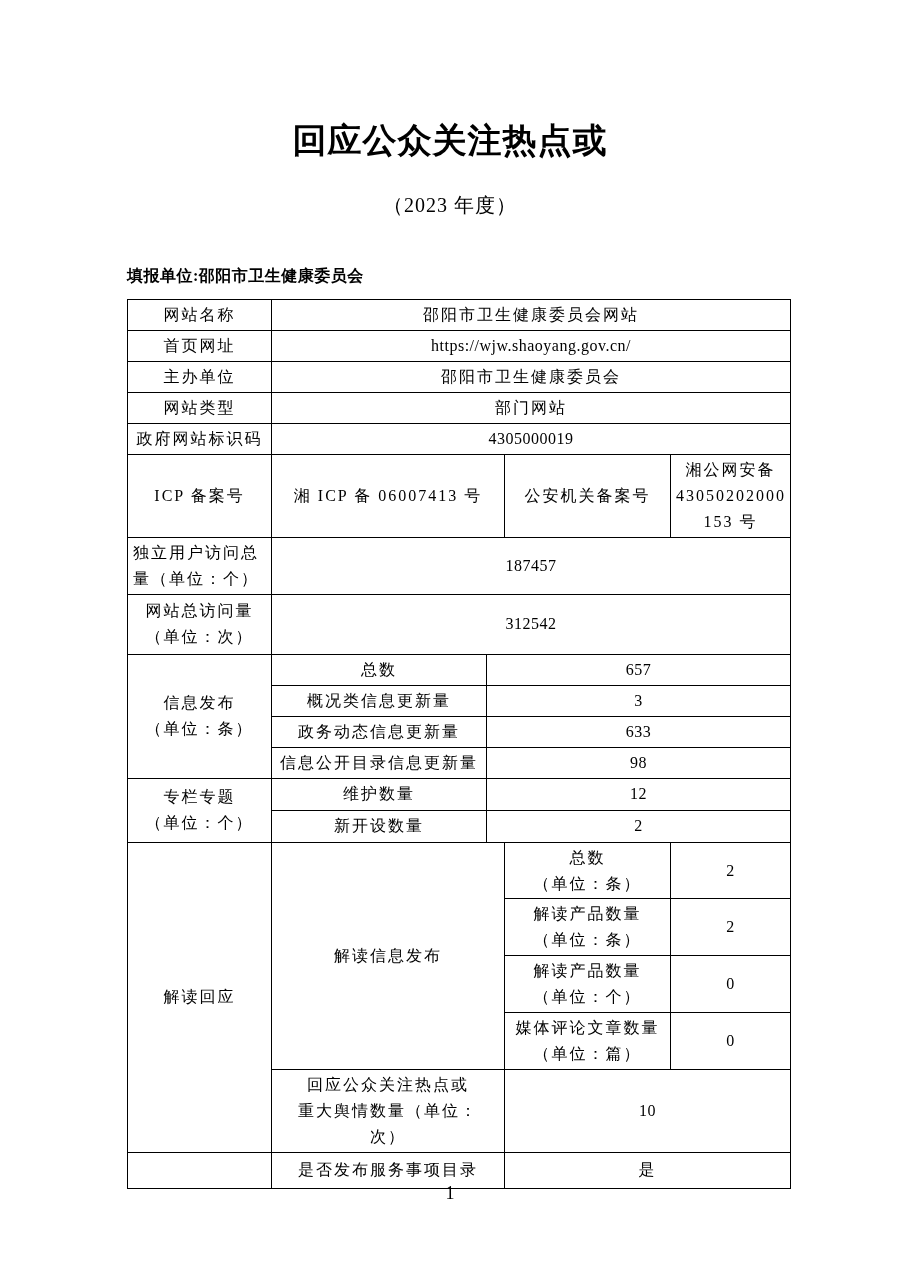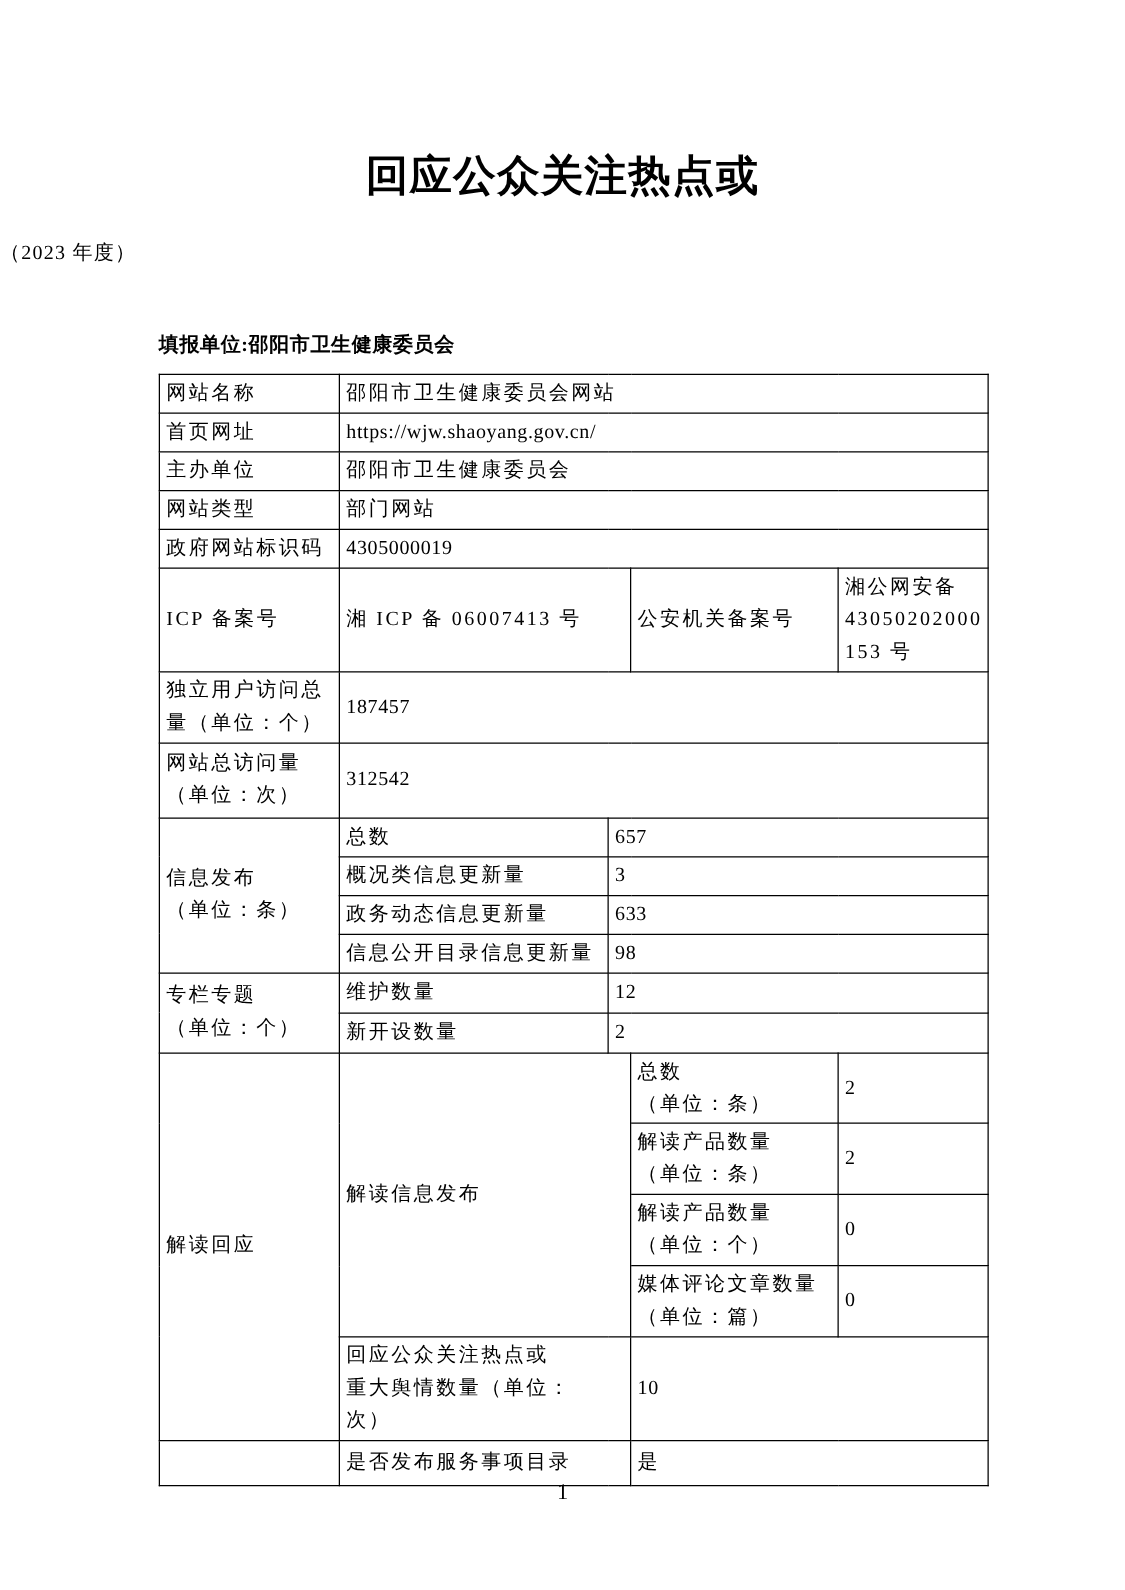--- a/index.html
+++ b/index.html
@@ -22,42 +22,43 @@
     font-family: "Liberation Sans", "DejaVu Sans", sans-serif;
     font-size: 34px;
     font-weight: 800;
     letter-spacing: 1px;
   }
   .doc-subtitle {
     position: absolute;
     top: 192px;
     left: 0;
     width: 100%;
-    font-size: 16px;
+    text-align: center;
+    font-size: 20px;
     letter-spacing: 1px;
   }
   .reporting-unit {
     position: absolute;
     top: 266px;
     left: 127px;
     font-size: 16px;
     font-weight: bold;
     letter-spacing: 0.5px;
   }
   table.report {
     position: absolute;
     top: 299px;
     left: 127px;
     width: 663px;
     border-collapse: collapse;
     table-layout: fixed;
   }
   table.report td {
     border: 1px solid #000000;
-    text-align: left;
+    text-align: center;
     vertical-align: middle;
     font-size: 16px;
     line-height: 1.62;
     letter-spacing: 2px;
     padding: 2px 5px;
     white-space: pre-line;
     font-family: "Liberation Serif", "DejaVu Serif", serif;
   }
   table.report td.latin { letter-spacing: 0.5px; }
   table.report td.ta-left { text-align: left; }

